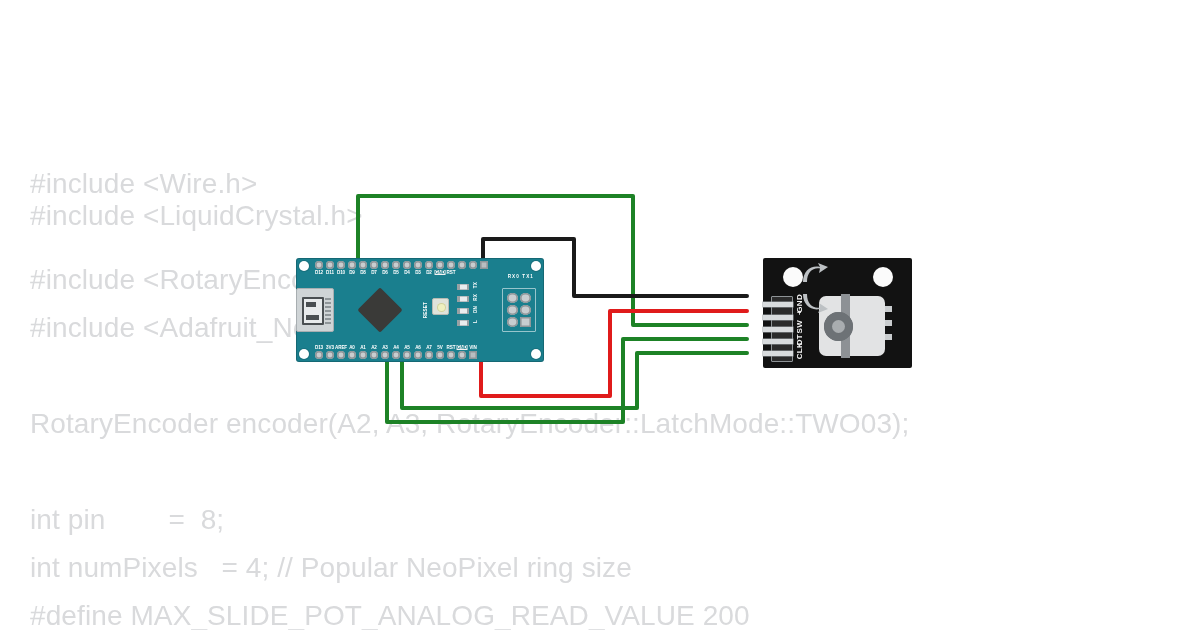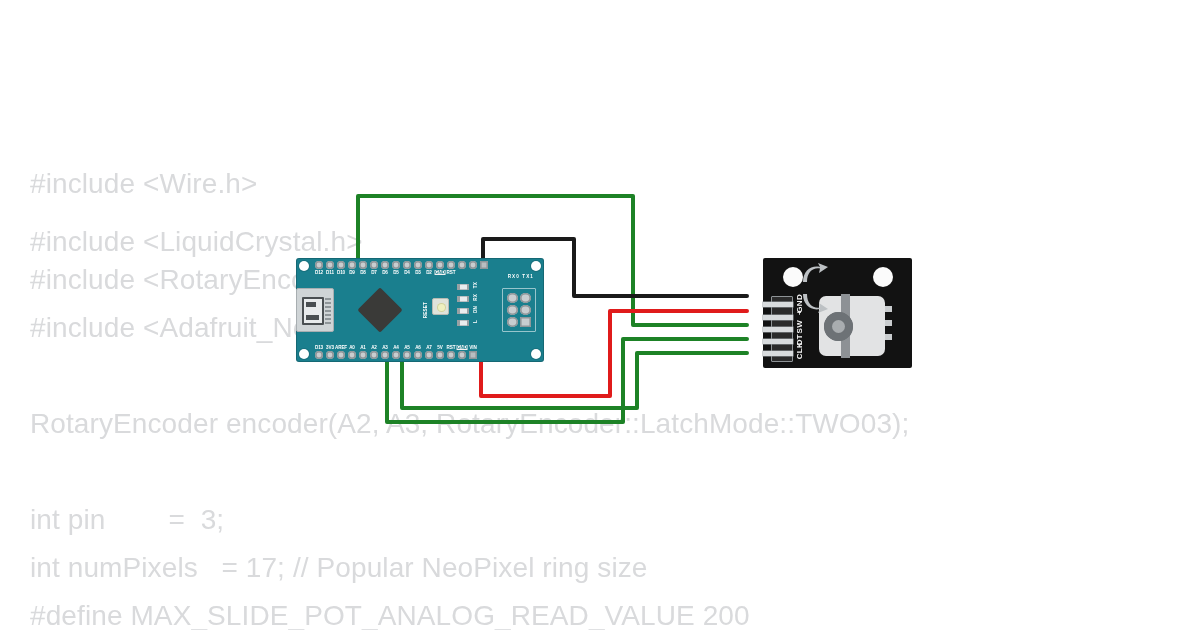--- a/index.html
+++ b/index.html
@@ -366,26 +366,26 @@
   #esp-1 { top: 62px; }
   #esp-2 { top: 76px; }
 </style>
 </head>
 <body>
 
 <div id="stage">
 
   <div id="code-layer">
     <div class="code-line" style="top:170px">#include &lt;Wire.h&gt;</div>
-    <div class="code-line" style="top:228px">#include &lt;LiquidCrystal.h&gt;</div>
+    <div class="code-line" style="top:202px">#include &lt;LiquidCrystal.h&gt;</div>
     <div class="code-line" style="top:266px">#include &lt;RotaryEncoder.h&gt;</div>
     <div class="code-line" style="top:314px">#include &lt;Adafruit_NeoPixel.h&gt;</div>
     <div class="code-line" style="top:410px">RotaryEncoder encoder(A2, A3, RotaryEncoder::LatchMode::TWO03);</div>
-    <div class="code-line" style="top:506px">int pin        =  3;</div>
-    <div class="code-line" style="top:554px">int numPixels   = 17; // Popular NeoPixel ring size</div>
+    <div class="code-line" style="top:506px">int pin        =  8;</div>
+    <div class="code-line" style="top:554px">int numPixels   = 4; // Popular NeoPixel ring size</div>
     <div class="code-line" style="top:602px">#define MAX_SLIDE_POT_ANALOG_READ_VALUE 200</div>
   </div>
 
   <svg id="wires" viewBox="0 0 1200 630" xmlns="http://www.w3.org/2000/svg">
     <g fill="none" stroke-width="4" stroke-linecap="round" stroke-linejoin="round">
 
       <path stroke="#1d8226" d="M 358,266 L 358,196 L 633,196 L 633,325 L 747,325"></path>
 
       <path stroke="#1a1a1a" d="M 483,266 L 483,239 L 574,239 L 574,296 L 747,296"></path>
 

